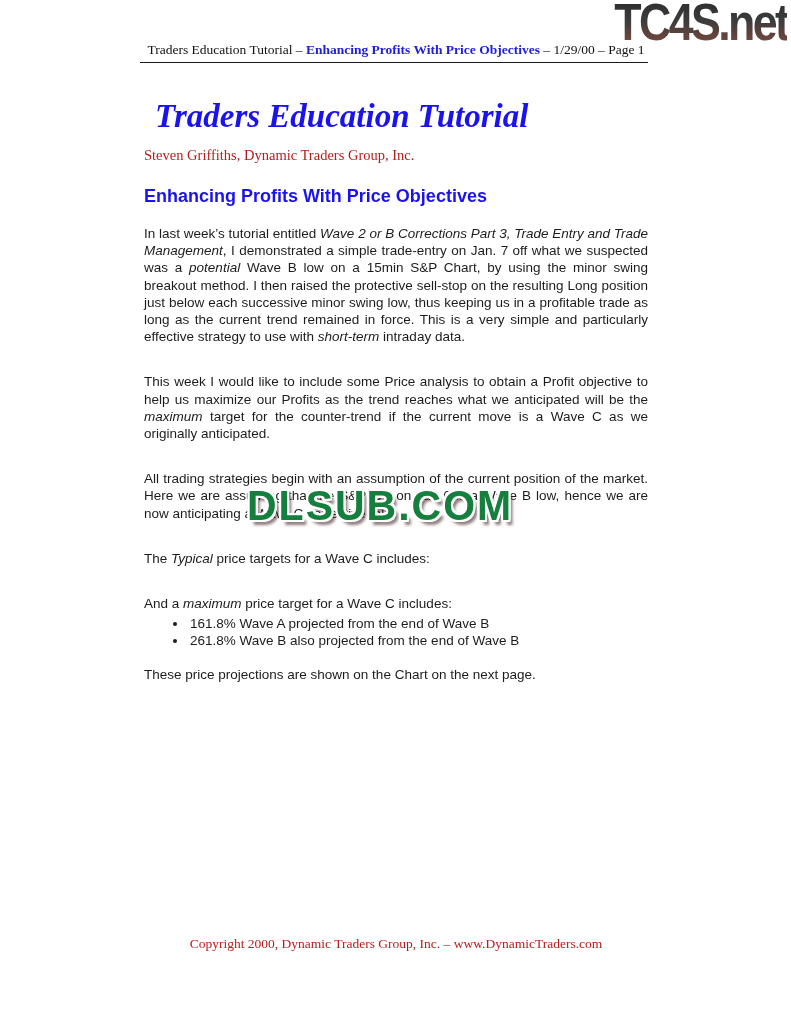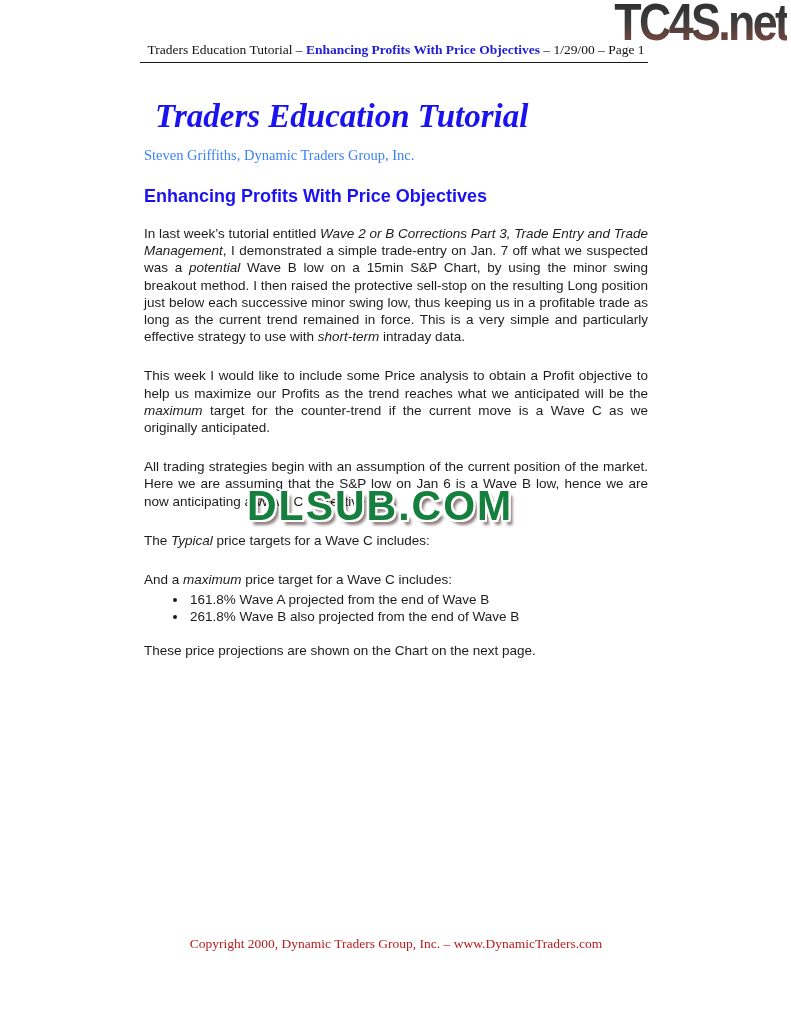--- a/index.html
+++ b/index.html
@@ -43,35 +43,35 @@
   .content { position:absolute; left:144px; top:86px; width:504px; }
 
   h1.doc-title {
     margin:11px; font-family:"Liberation Serif", serif;
     font-style:italic; font-weight:bold;
     font-size:33px; line-height:38px;
     color:#1b12f0;
   }
   .author {
     font-family:"Liberation Serif", serif;
-    font-size:14.5px; line-height:18px; margin-top:2px; color:#3b82f6;
+    font-size:14.5px; line-height:18px; margin-top:2px; color:#b91c1c;
   }
   h2.section {
     margin:22px 0 0 0;
     font-family:"Liberation Sans", sans-serif;
     font-weight:bold; font-size:18px; line-height:20px;
     color:#1b12f0;
   }
 
   p.body {
     margin:0; font-size:13.5px; line-height:17.2px;
     text-align:justify;
   }
   p.mt { margin-top:19px; }
-  p.gap { margin-top:22px; }
+  p.gap { margin-top:28px; }
   .it { font-style:italic; }
 
   ul.blist {
     margin:3px 0 0 0; padding:0 0 0 44px;
     list-style:disc;
   }
   ul.blist li {
     font-size:13.5px; line-height:17.2px;
     text-align:justify;
     padding-left:2px;

